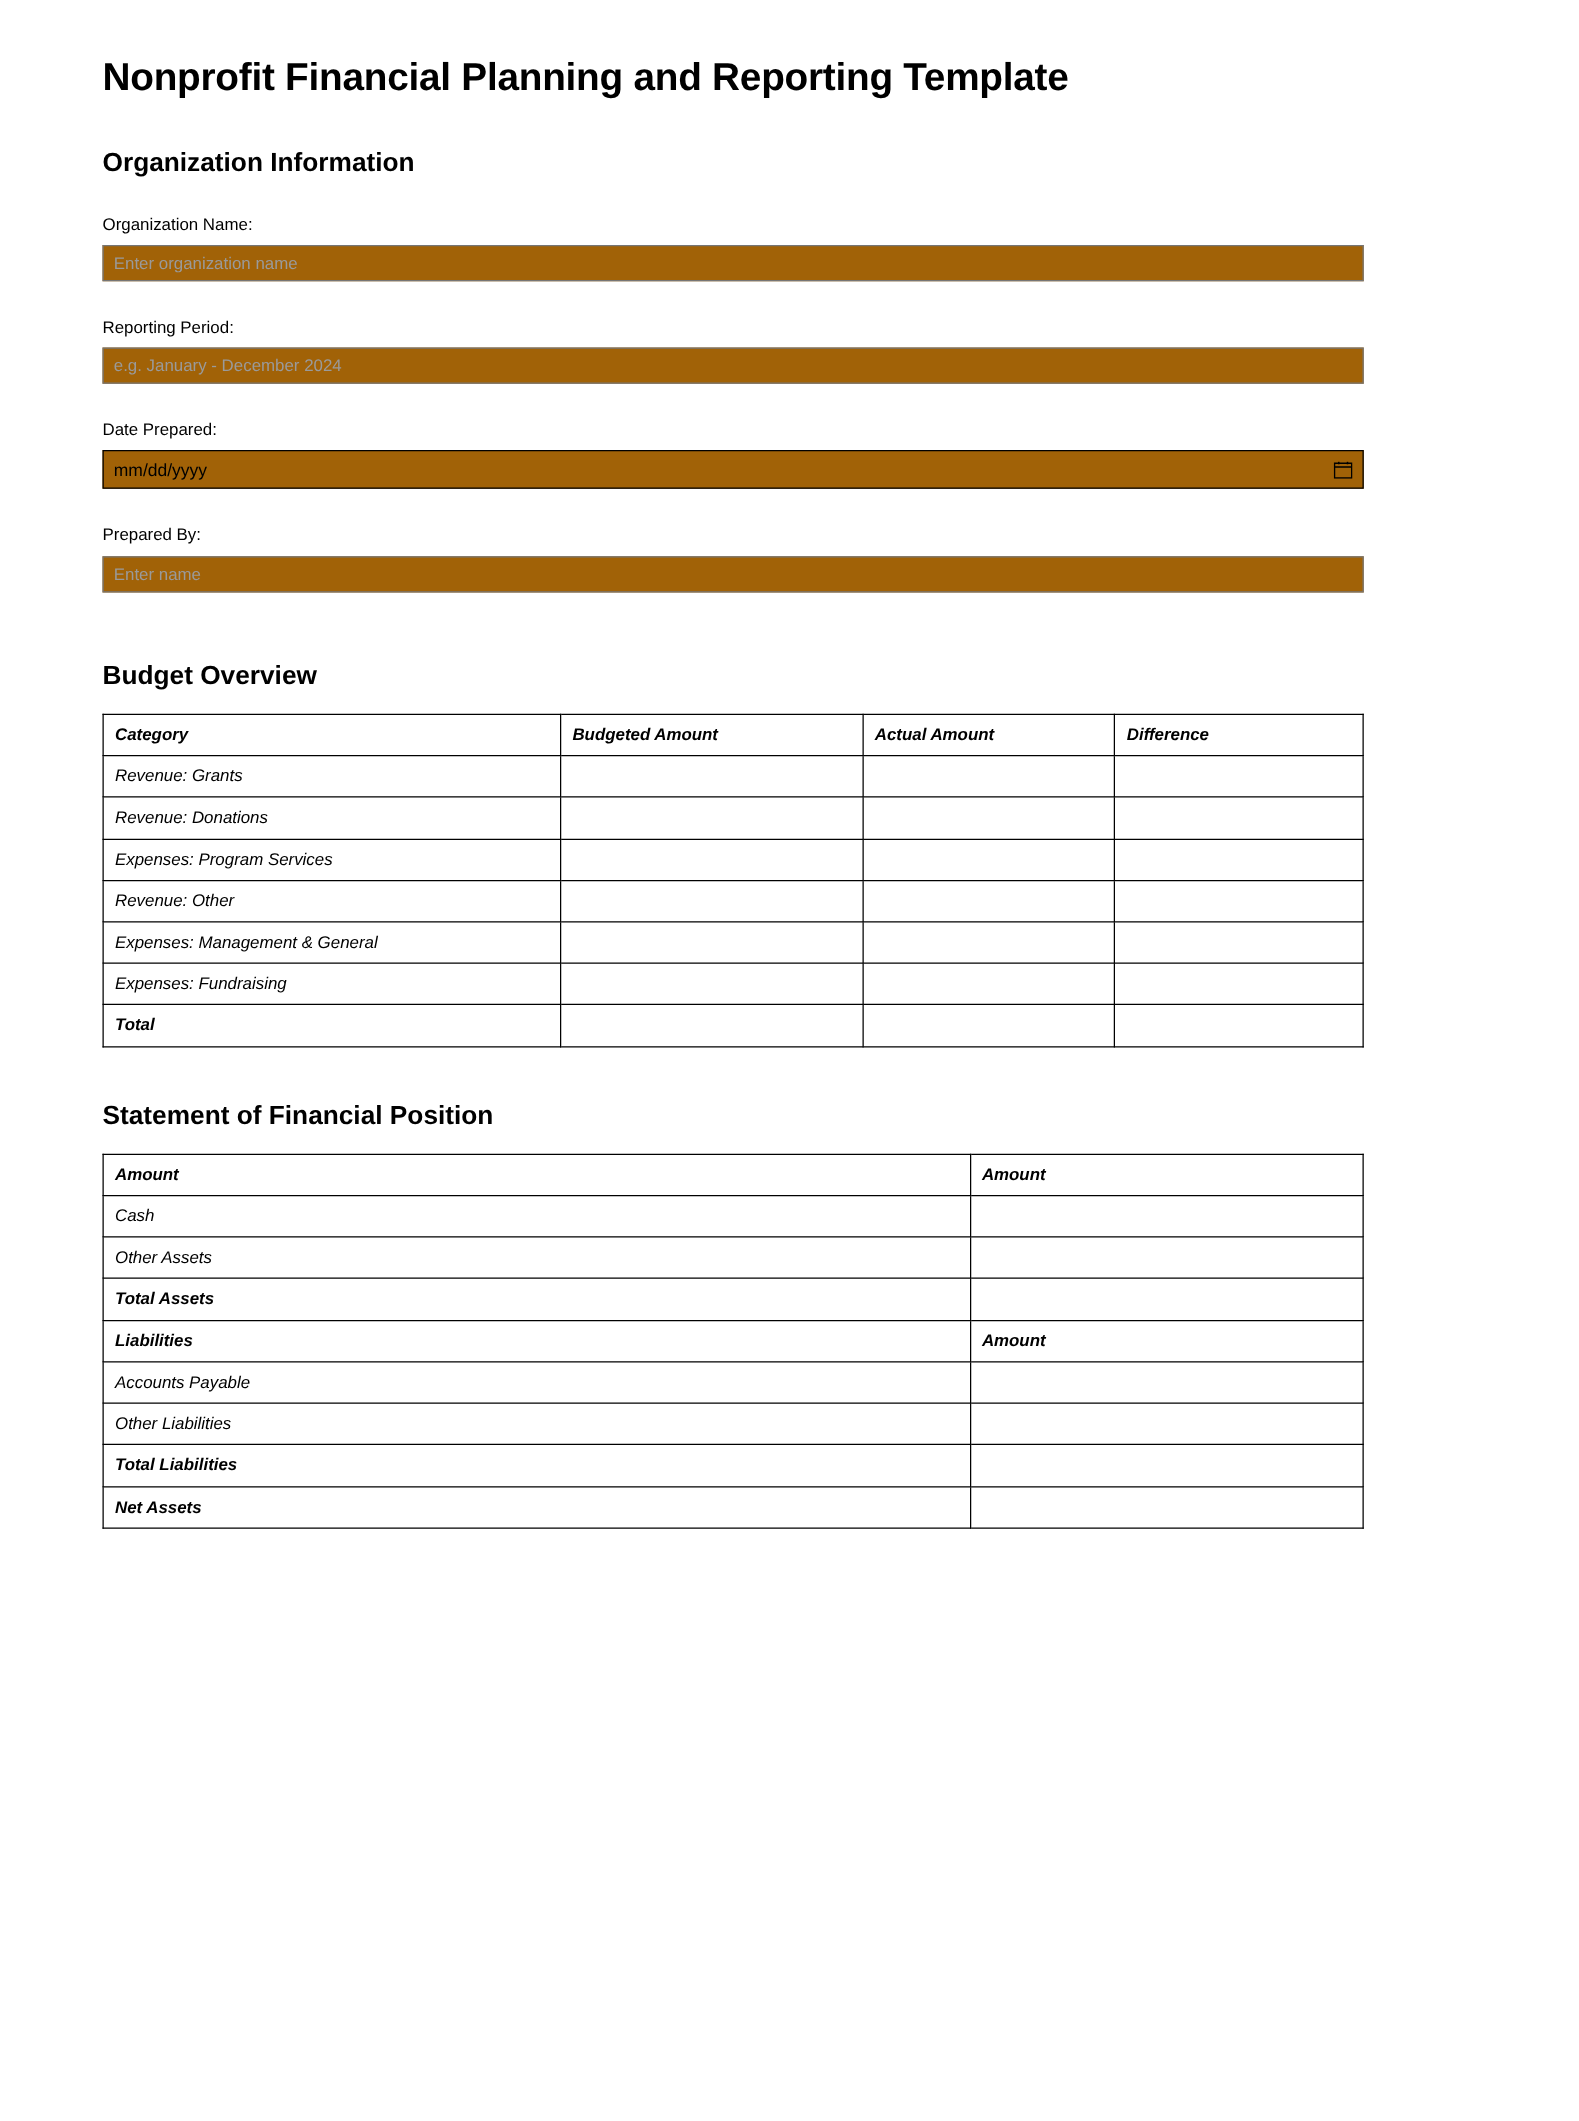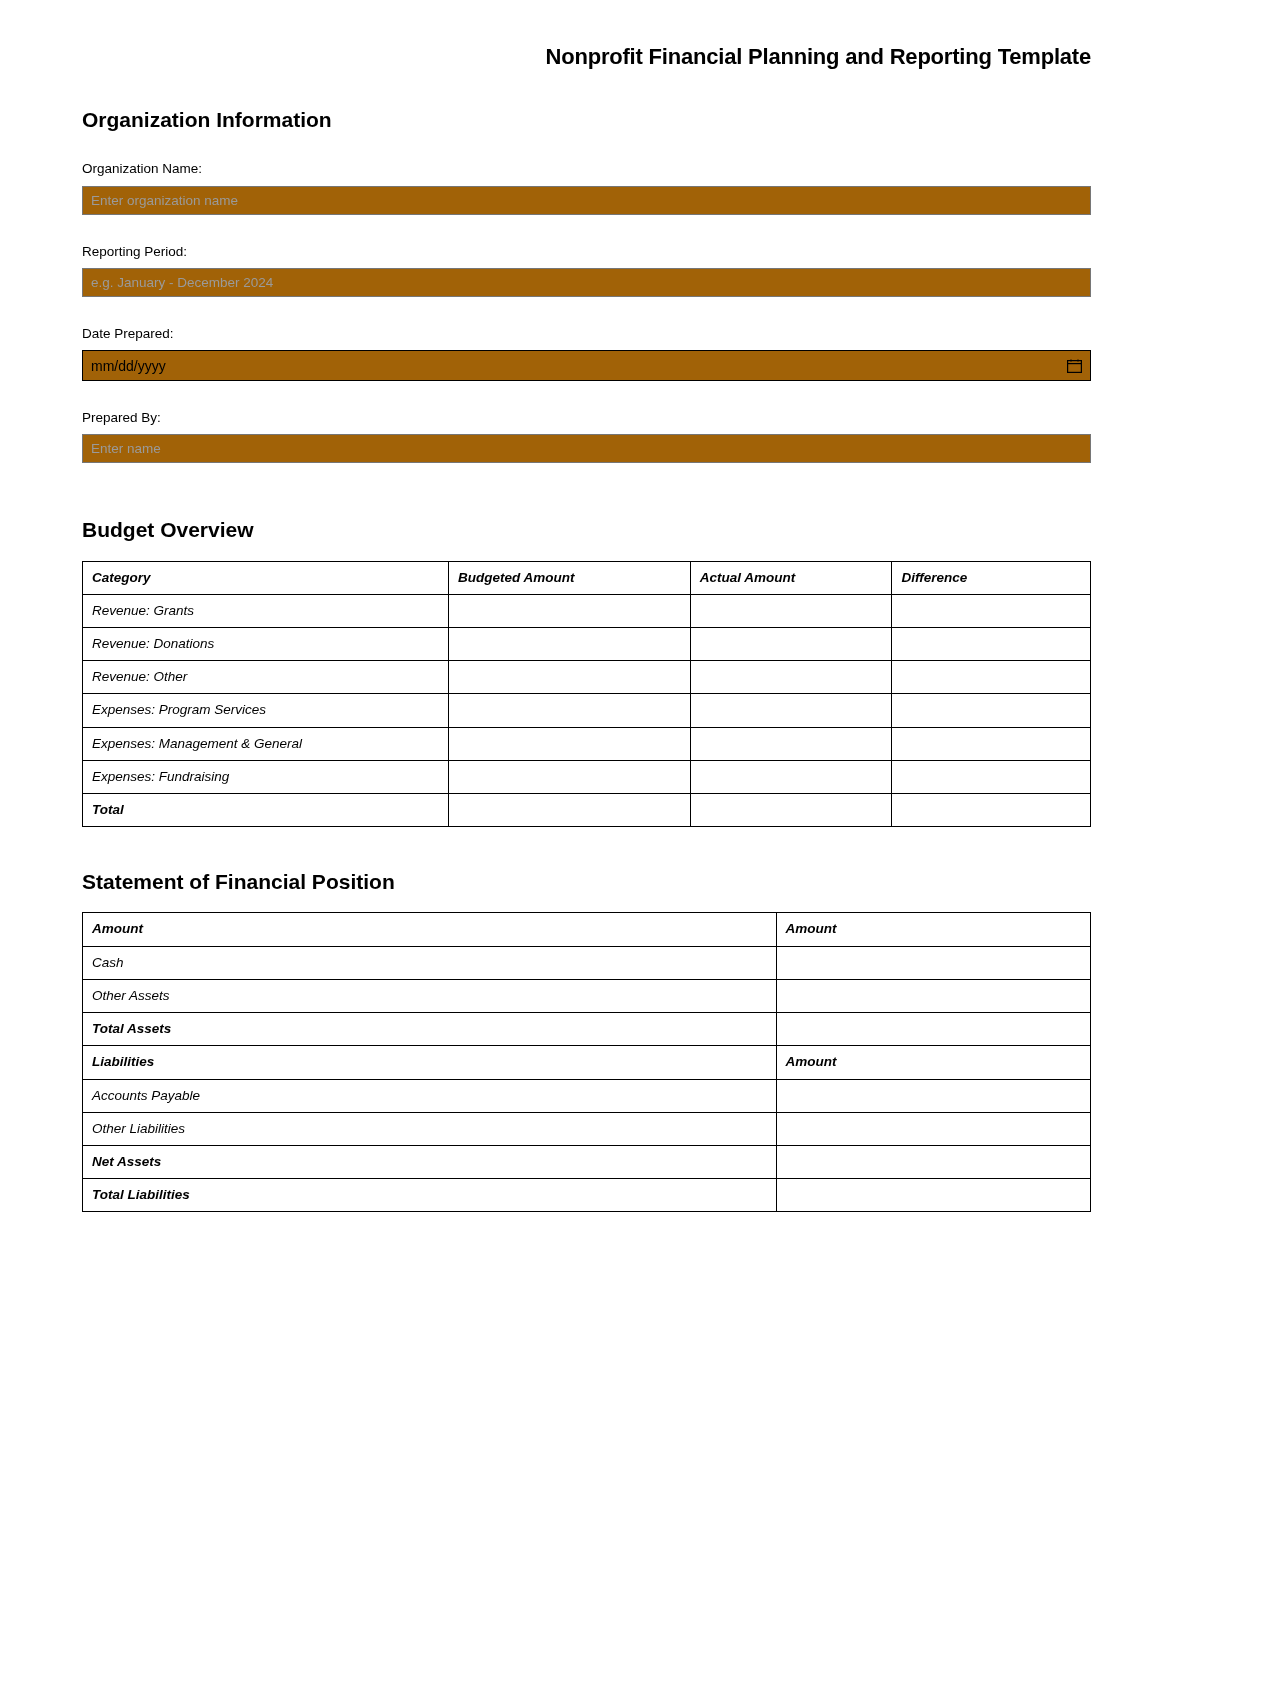--- a/index.html
+++ b/index.html
@@ -16,26 +16,25 @@
     -webkit-font-smoothing: antialiased;
   }
   .page {
     box-sizing: border-box;
     width: 1263px;
     min-height: 1697px;
     padding: 44px 172px 40px 82px;
     background: #ffffff;
   }
   h1.doc-title {
-    font-size: 22px;
+    font-size: 31px;
     font-weight: bold;
     line-height: 1.15;
     margin: 0 0 38px 0;
     letter-spacing: -0.2px;
-    text-align: right;
   }
   h2.section-title {
     font-size: 21px;
     font-weight: bold;
     margin: 0 0 18px 0;
     line-height: 1.2;
   }
   .section {
     margin-bottom: 30px;
   }
@@ -201,27 +200,27 @@
             <td class="amount-cell"></td>
             <td class="amount-cell"></td>
           </tr>
           <tr>
             <td>Revenue: Donations</td>
             <td class="amount-cell"></td>
             <td class="amount-cell"></td>
             <td class="amount-cell"></td>
           </tr>
           <tr>
+            <td>Expenses: Program Services</td>
+            <td class="amount-cell"></td>
+            <td class="amount-cell"></td>
+            <td class="amount-cell"></td>
+          </tr>
+          <tr>
             <td>Revenue: Other</td>
-            <td class="amount-cell"></td>
-            <td class="amount-cell"></td>
-            <td class="amount-cell"></td>
-          </tr>
-          <tr>
-            <td>Expenses: Program Services</td>
             <td class="amount-cell"></td>
             <td class="amount-cell"></td>
             <td class="amount-cell"></td>
           </tr>
           <tr>
             <td>Expenses: Management &amp; General</td>
             <td class="amount-cell"></td>
             <td class="amount-cell"></td>
             <td class="amount-cell"></td>
           </tr>
@@ -273,25 +272,25 @@
           </tr>
           <tr>
             <td>Accounts Payable</td>
             <td class="amount-cell"></td>
           </tr>
           <tr>
             <td>Other Liabilities</td>
             <td class="amount-cell"></td>
           </tr>
           <tr class="total-row">
+            <td class="bold-cell">Total Liabilities</td>
+            <td class="amount-cell bold-cell"></td>
+          </tr>
+          <tr class="total-row">
             <td class="bold-cell">Net Assets</td>
-            <td class="amount-cell bold-cell"></td>
-          </tr>
-          <tr class="total-row">
-            <td class="bold-cell">Total Liabilities</td>
             <td class="amount-cell bold-cell"></td>
           </tr>
         </tbody>
     </table>
   </section>
 
   <div class="spacer-bottom"></div>
 </div>
 
 </body></html>

